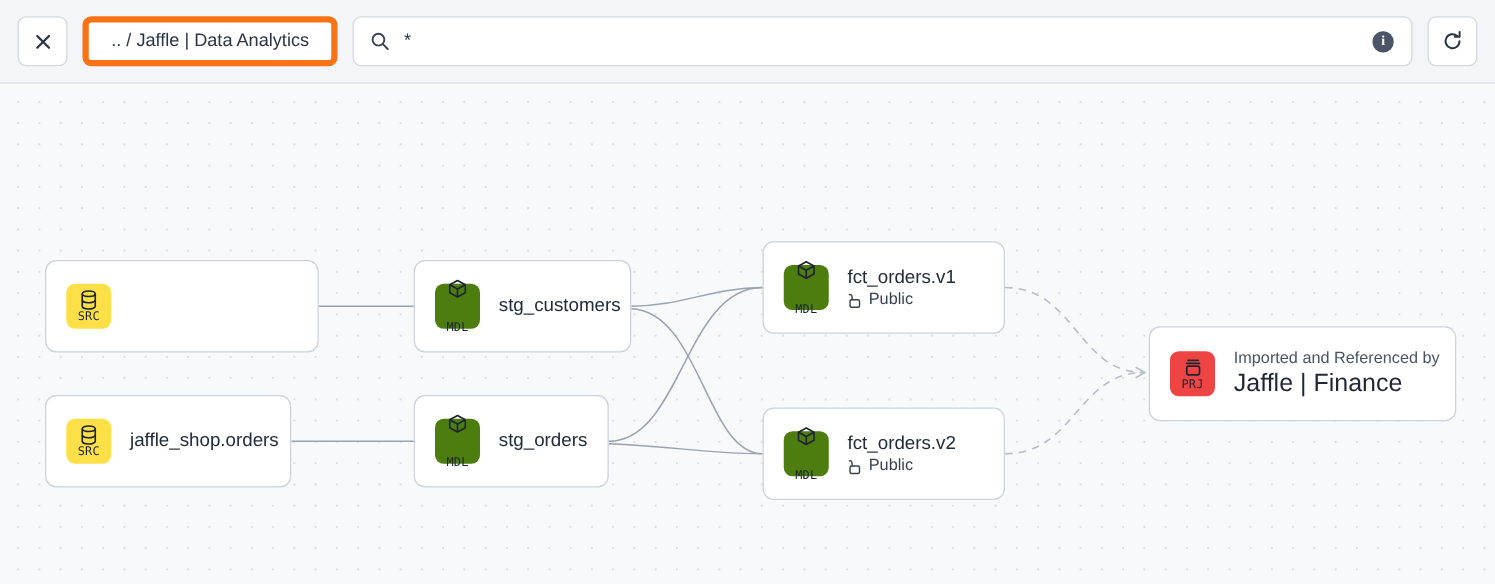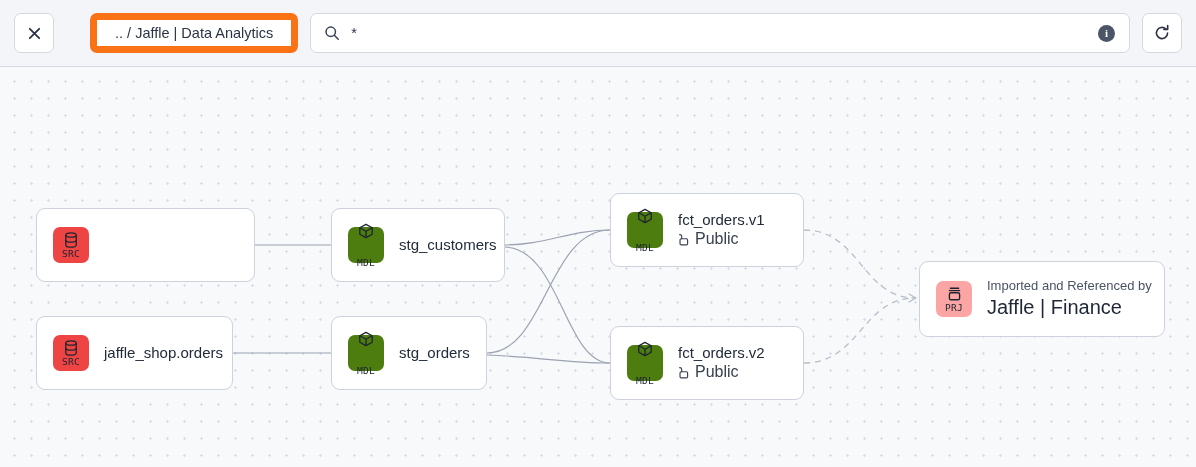--- a/index.html
+++ b/index.html
@@ -47,33 +47,32 @@
     display: flex;
     align-items: center;
     justify-content: center;
     cursor: pointer;
     color: #3a4356;
   }
   .tb-btn.square { width: 40px; }
 
   .breadcrumb {
     background: #ffffff;
-    border: 7px solid #f97316;
+    border: 5px solid #f97316;
     border-radius: 7px;
     height: 40px;
     box-sizing: border-box;
     display: flex;
     align-items: center;
     justify-content: center;
     padding: 0 18px;
     font-size: 14.5px;
     color: #2b3445;
     cursor: pointer;
     white-space: nowrap;
-    margin-left: 24px;
   }
 
   .search-wrap {
     flex: 1;
     background: #ffffff;
     border: 1px solid #d4d8e0;
     border-radius: 7px;
     height: 40px;
     box-sizing: border-box;
     display: flex;
@@ -164,42 +163,42 @@
     align-items: center;
     justify-content: center;
   }
   .badge .kind {
     font-size: 9.5px;
     font-family: "DejaVu Sans Mono", monospace;
     letter-spacing: 0.2px;
     line-height: 1;
     margin-top: 1px;
   }
-  .badge-src { background: #ef4444; }
+  .badge-src { background: #fde047; }
   .badge-mdl { background: #4d7c0f; gap: 18px; }
-  .badge-prj { background: #fca5a5; }
+  .badge-prj { background: #ef4444; }
 
   .node-text {
     display: flex;
     flex-direction: column;
     justify-content: center;
     gap: 2px;
     min-width: 0;
   }
   .node-title {
     font-size: 15px;
     color: #222b3a;
     white-space: nowrap;
     line-height: 1.15;
   }
   .node-sub {
-    font-size: 16px;
+    font-size: 13px;
     color: #38414f;
     display: flex;
-    align-items: center;
+    align-items: flex-end;
     gap: 5px;
     white-space: nowrap;
     line-height: 1.15;
   }
   .node-eyebrow {
     font-size: 13px;
     color: #4a5364;
     white-space: nowrap;
     line-height: 1.15;
   }

